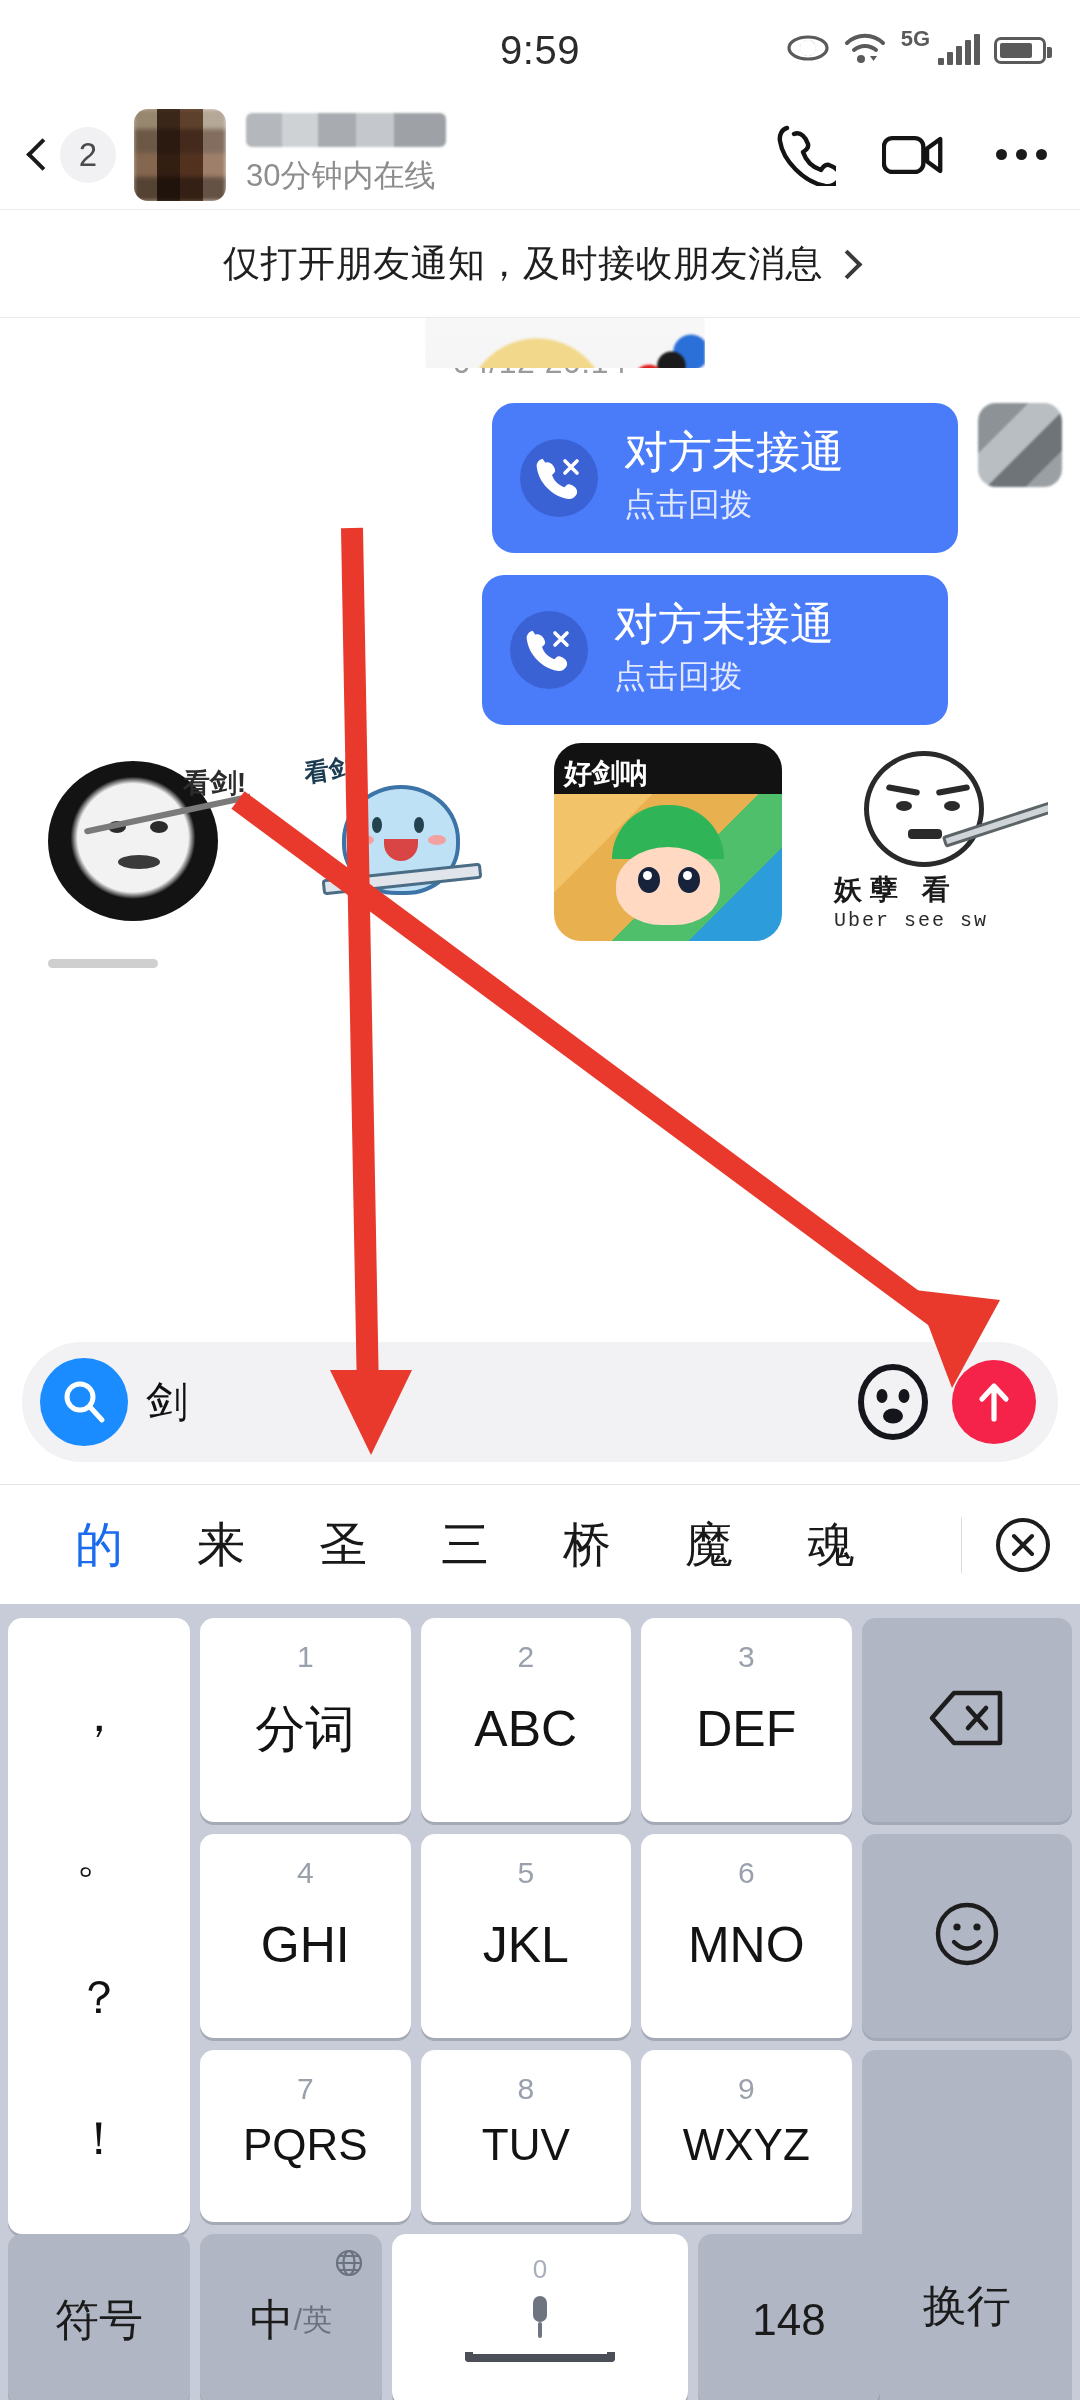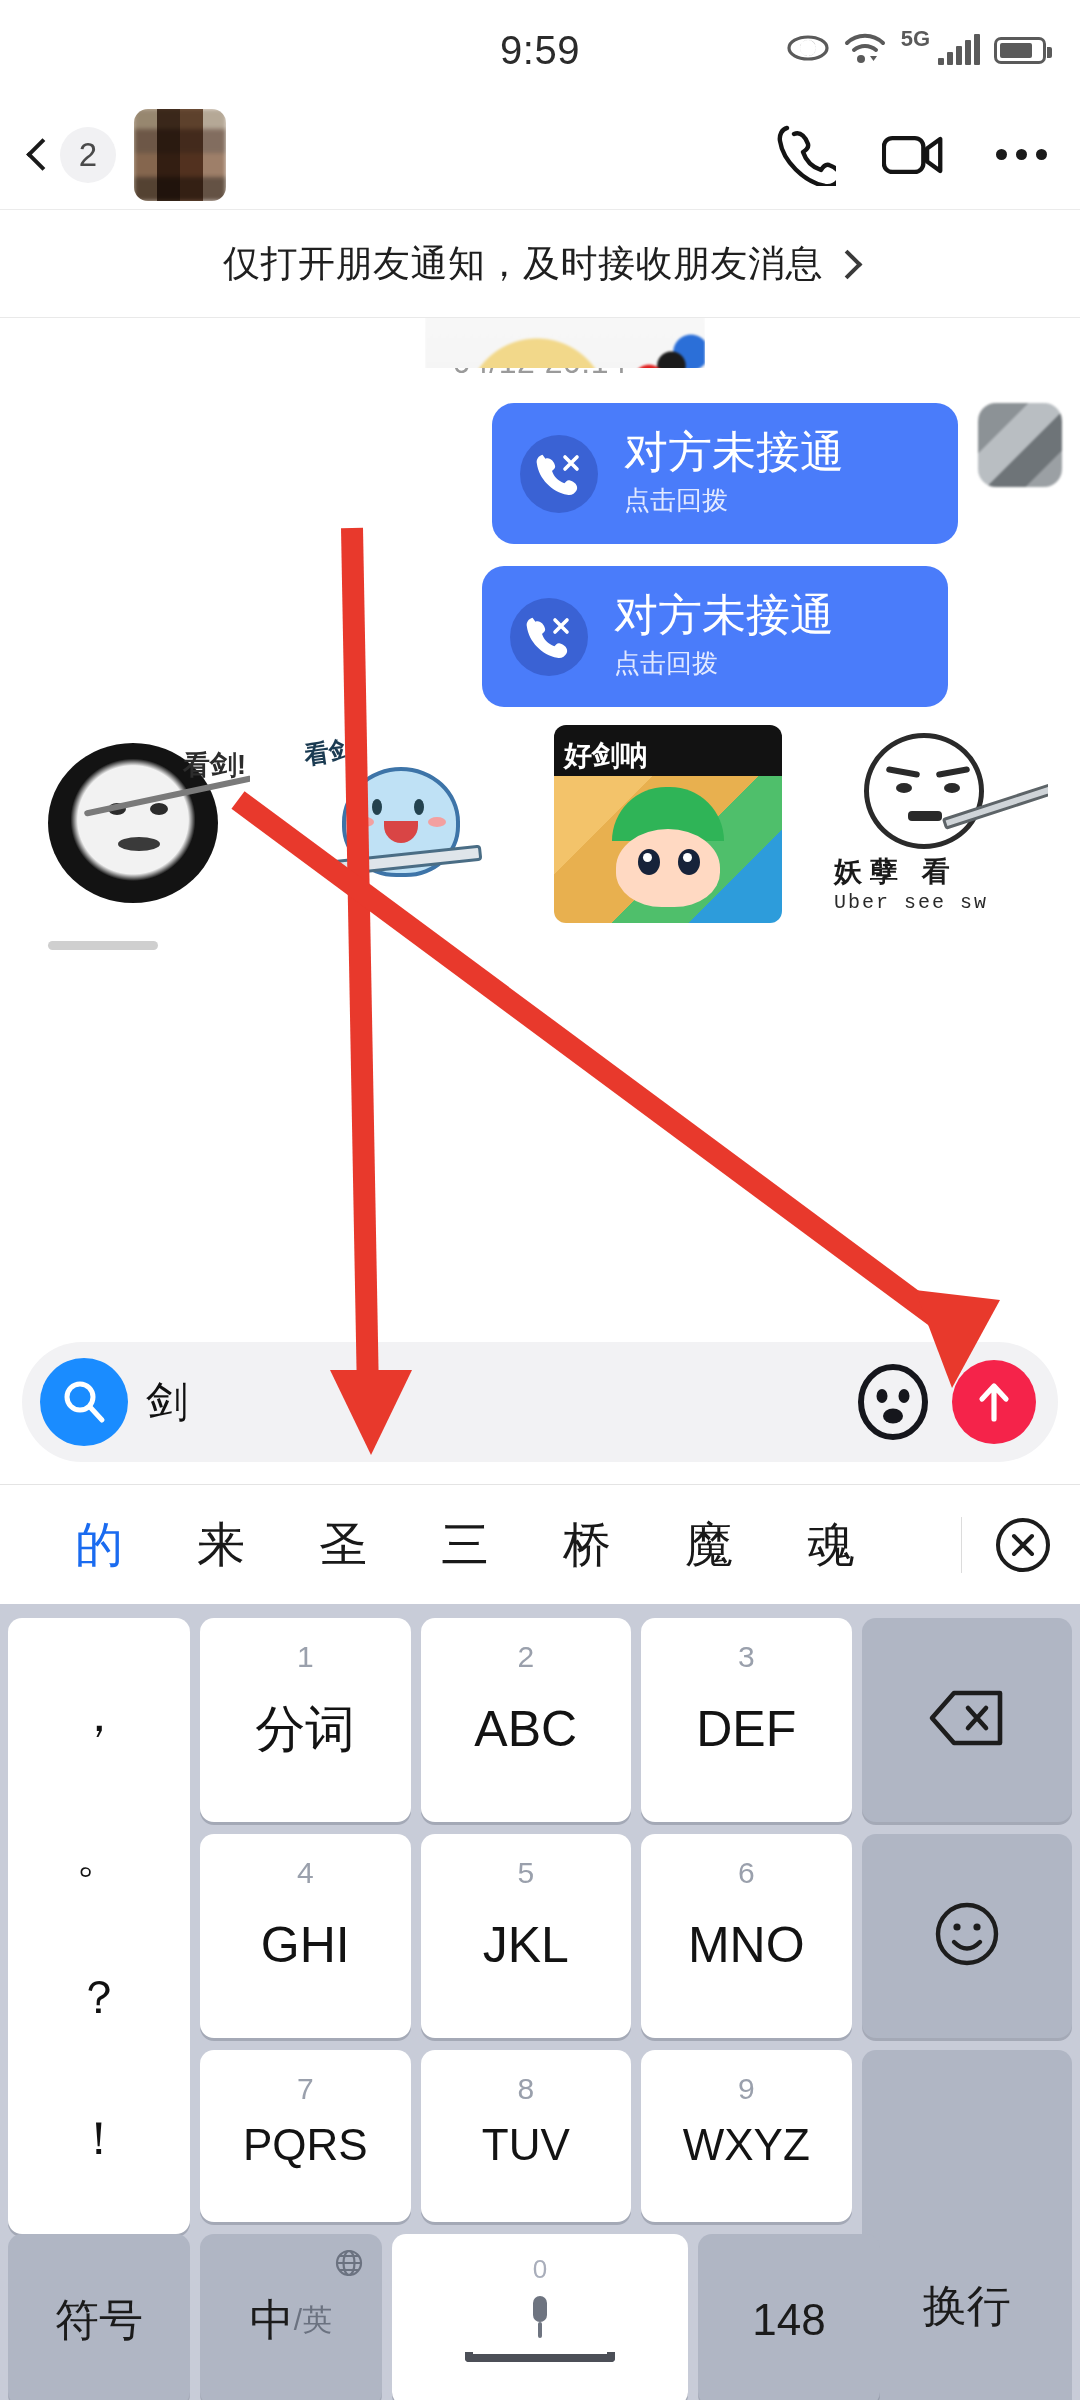--- a/index.html
+++ b/index.html
@@ -113,21 +113,21 @@
   .call-bubble {
     background:#4a7cfa; border-radius:22px; padding:26px 34px 26px 28px;
     display:flex; align-items:center; gap:26px; min-width:466px;
   }
   .call-ico {
     width:78px; height:78px; border-radius:50%; background:#3a62d4;
     display:flex; align-items:center; justify-content:center; flex:none;
   }
   .call-lines { display:flex; flex-direction:column; gap:8px; }
   .call-title { font-size:44px; color:#fff; line-height:1.05; }
-  .call-sub { font-size:26px; color:#e2e9ff; }
+  .call-sub { font-size:32px; color:#e2e9ff; }
   .avatar-right {
     width:84px; height:84px; border-radius:18px; flex:none; overflow:hidden;
     background:linear-gradient(135deg,#8c9296 0 30%,#b9bec2 30% 55%,#6e7478 55% 78%,#9ba0a4 78% 100%);
     filter:blur(1.3px);
   }
   .sticker-row {
     display:flex; align-items:flex-start; gap:38px; padding:18px 0 0 22px; overflow:hidden;
   }
   .sticker { width:228px; height:198px; border-radius:12px; flex:none; position:relative; overflow:hidden; }
   .sk1 { background:#ffffff; }
@@ -152,20 +152,21 @@
   .sk2 .eyeL{left:84px;top:74px;} .sk2 .eyeR{left:126px;top:74px;}
   .sk2 .blush{position:absolute;width:18px;height:10px;background:#f3a0a0;border-radius:50%;}
   .sk2 .bl1{left:68px;top:92px;} .sk2 .bl2{left:140px;top:92px;}
   .sk2 .mouth{position:absolute;left:96px;top:96px;width:34px;height:22px;background:#d94545;border-radius:0 0 18px 18px;}
   .sk2 .blade{position:absolute;left:34px;top:128px;width:160px;height:16px;background:#dfe5ea;border:3px solid #4a6d85;border-radius:4px;transform:rotate(-6deg);}
   .sk2 .txt{position:absolute;left:16px;top:10px;font-size:25px;color:#1b3b52;font-weight:700;transform:rotate(-8deg);}
   .sk3 {
     background:
       linear-gradient(180deg,#121212 0 26%, transparent 26%),
       linear-gradient(135deg,#f3c36a 0 35%,#e8b04f 35% 60%,#4fbf6b 60% 78%,#2d9cdb 78% 100%);
+    border-radius: 27px;
   }
   .sk3 .hat{position:absolute;left:58px;top:62px;width:112px;height:54px;background:#2fb457;border-radius:56px 56px 0 0;}
   .sk3 .head{position:absolute;left:62px;top:104px;width:104px;height:78px;background:#ffd9c2;border-radius:50% 50% 44% 44%;}
   .sk3 .eL,.sk3 .eR{position:absolute;width:22px;height:26px;background:#17233a;border-radius:50%;}
   .sk3 .eL{left:84px;top:124px;} .sk3 .eR{left:124px;top:124px;}
   .sk3 .eL::after,.sk3 .eR::after{content:"";position:absolute;left:5px;top:4px;width:9px;height:9px;background:#fff;border-radius:50%;}
   .sk3 .txt{position:absolute;left:10px;top:12px;font-size:28px;color:#fff;font-weight:700;}
   .sk4 { background:#ffffff; }
   .sk4 .face{position:absolute;left:44px;top:8px;width:120px;height:116px;border-radius:50%;border:5px solid #2a2a2a;background:#fff;}
   .sk4 .brow{position:absolute;width:34px;height:6px;background:#2a2a2a;border-radius:3px;}
@@ -268,20 +269,24 @@
         </span>
     </div>
   </div>
 
   <div class="header">
     <div class="back-wrap">
       <span class="chev-back"></span>
       <span class="badge-count">2</span>
     </div>
     <div class="avatar-hdr"></div>
+    <div class="hdr-text">
+      <div class="name-blur"></div>
+      <div class="presence">30分钟内在线</div>
+    </div>
     <div class="hdr-actions">
       <span class="icon-btn">
         <svg width="62" height="62" viewBox="0 0 62 62">
           <path d="M16 9 c7 -3 12 4 14 10 c1 4 -2 6 -5 8 c3 9 9 15 18 18 c2 -3 4 -6 8 -5 c6 2 13 7 10 14
                    c-2 5 -8 8 -14 7 C26 57 5 36 2 16 C1 10 4 4 9 3" transform="translate(4,1)" fill="none" stroke="#141414" stroke-width="4.4" stroke-linejoin="round" stroke-linecap="round"></path>
         </svg>
       </span>
       <span class="icon-btn">
         <svg width="66" height="50" viewBox="0 0 66 50">
           <rect x="2" y="7" width="42" height="36" rx="9" fill="none" stroke="#141414" stroke-width="4.6"></rect>

